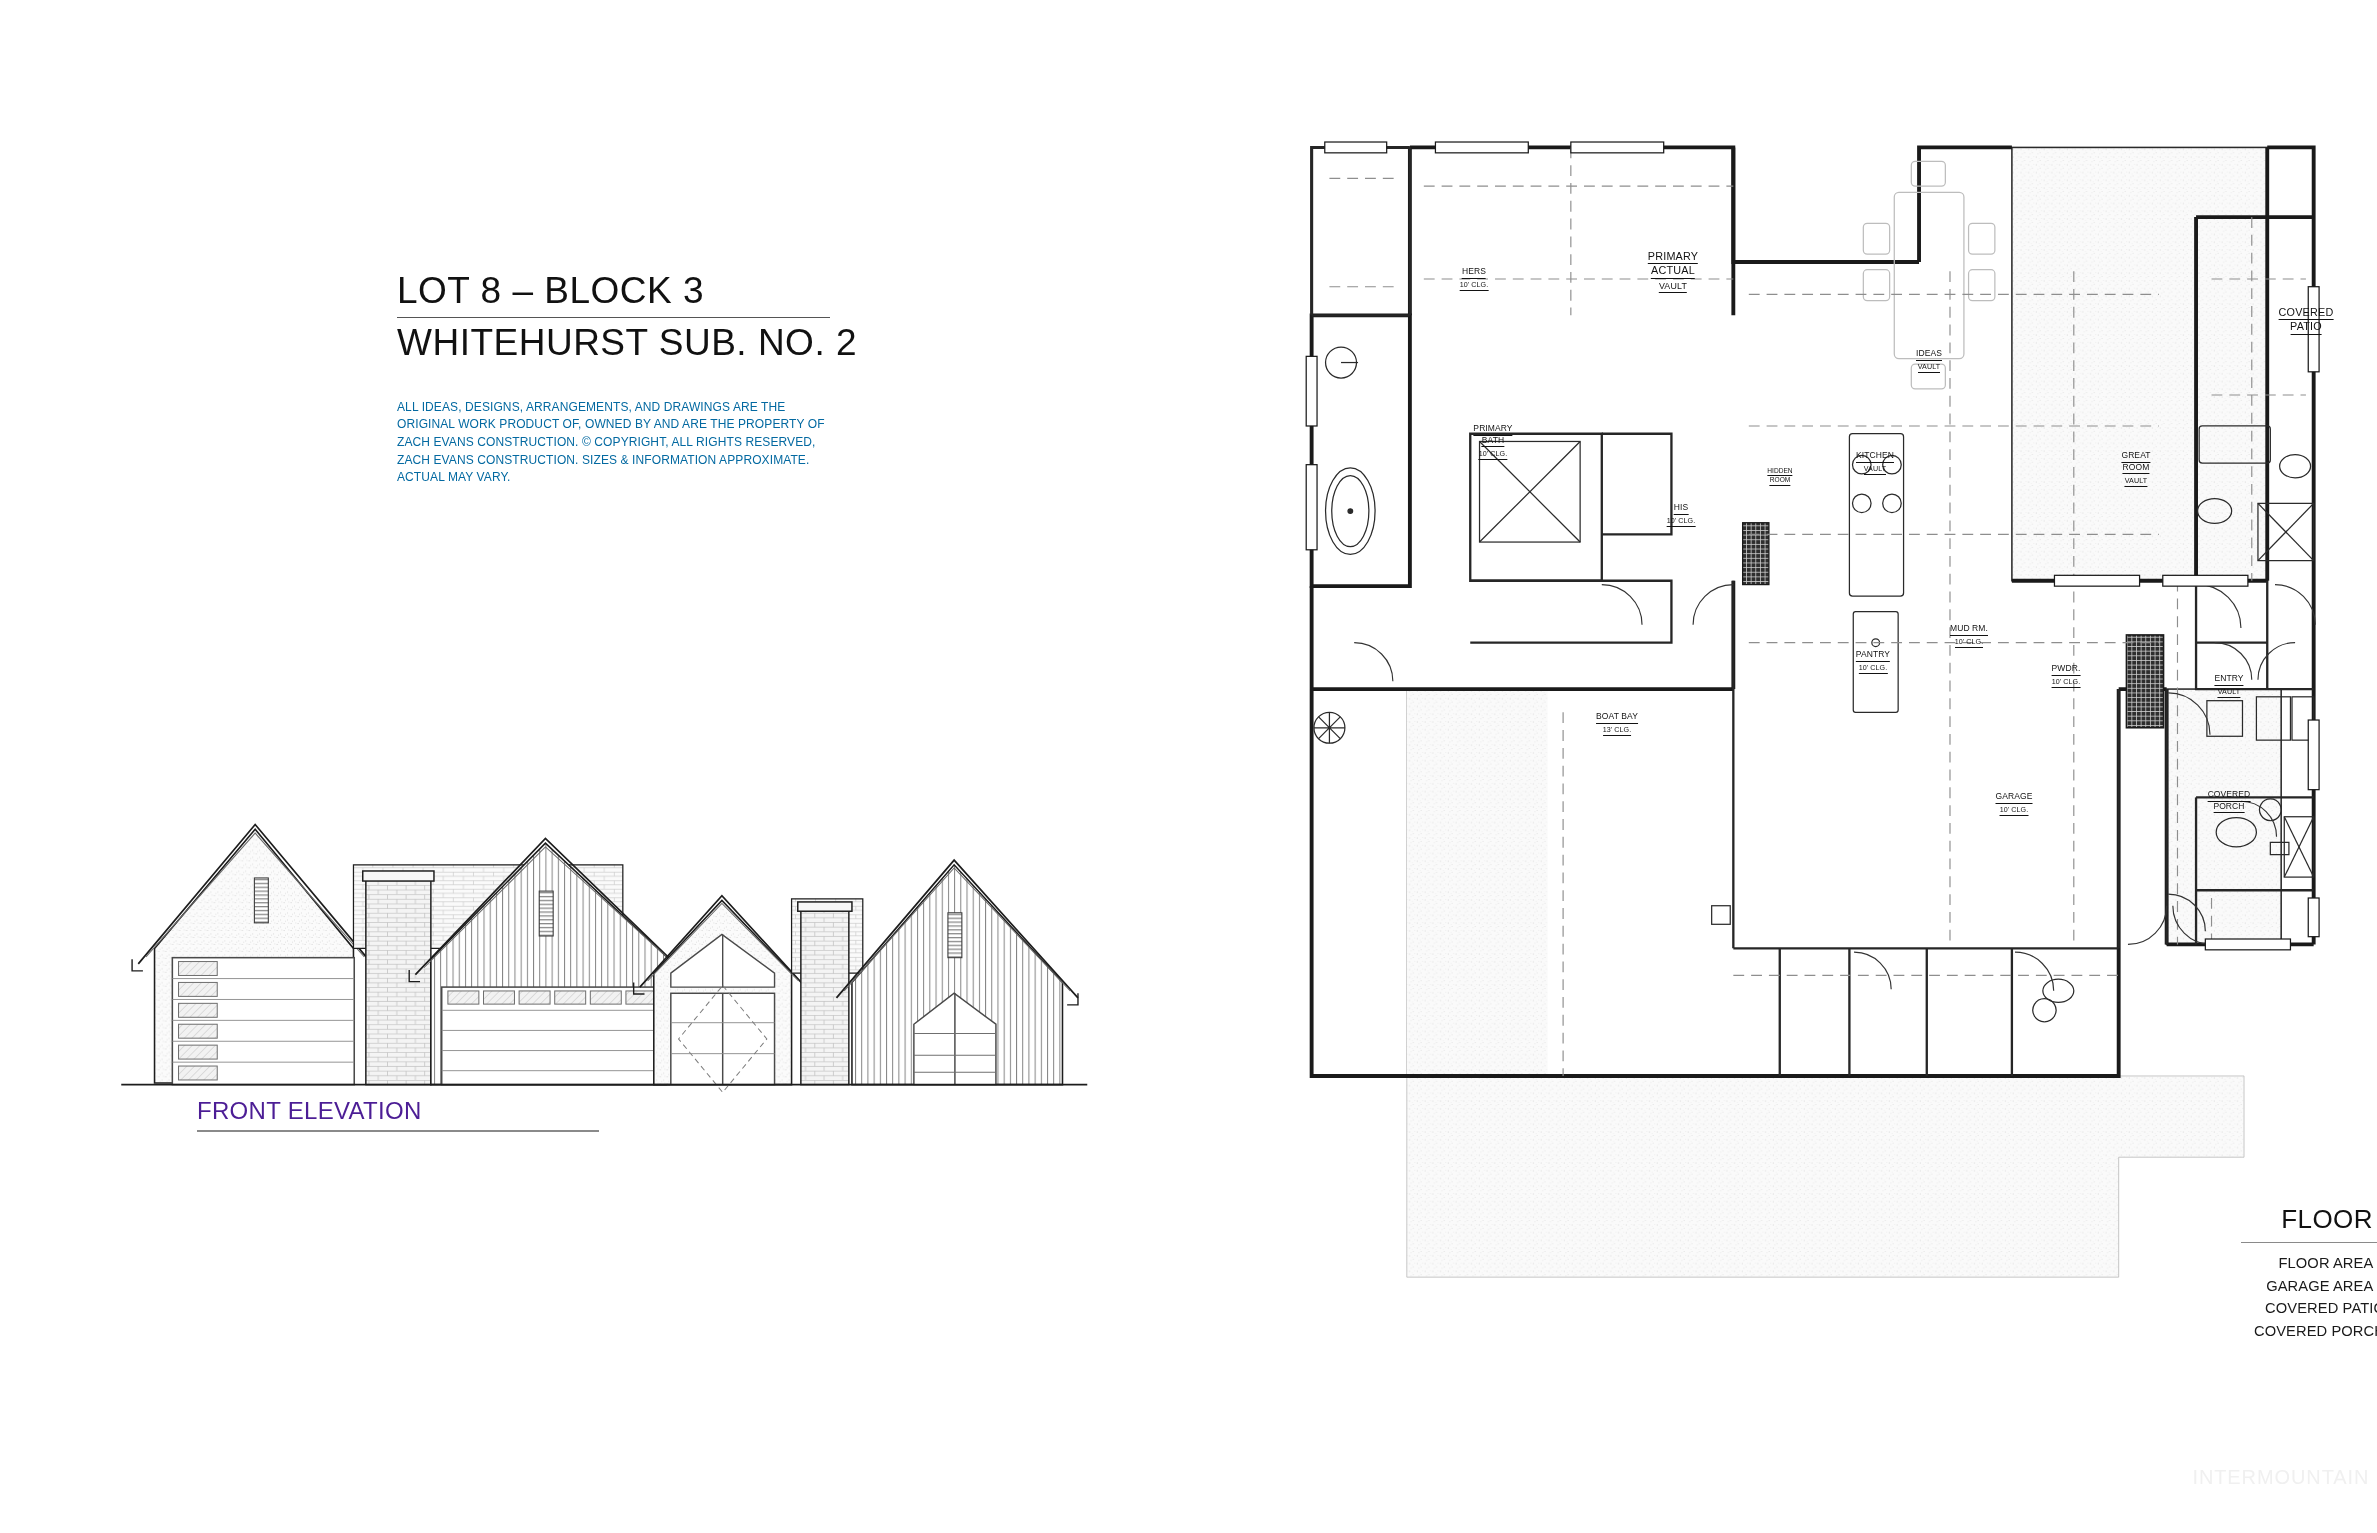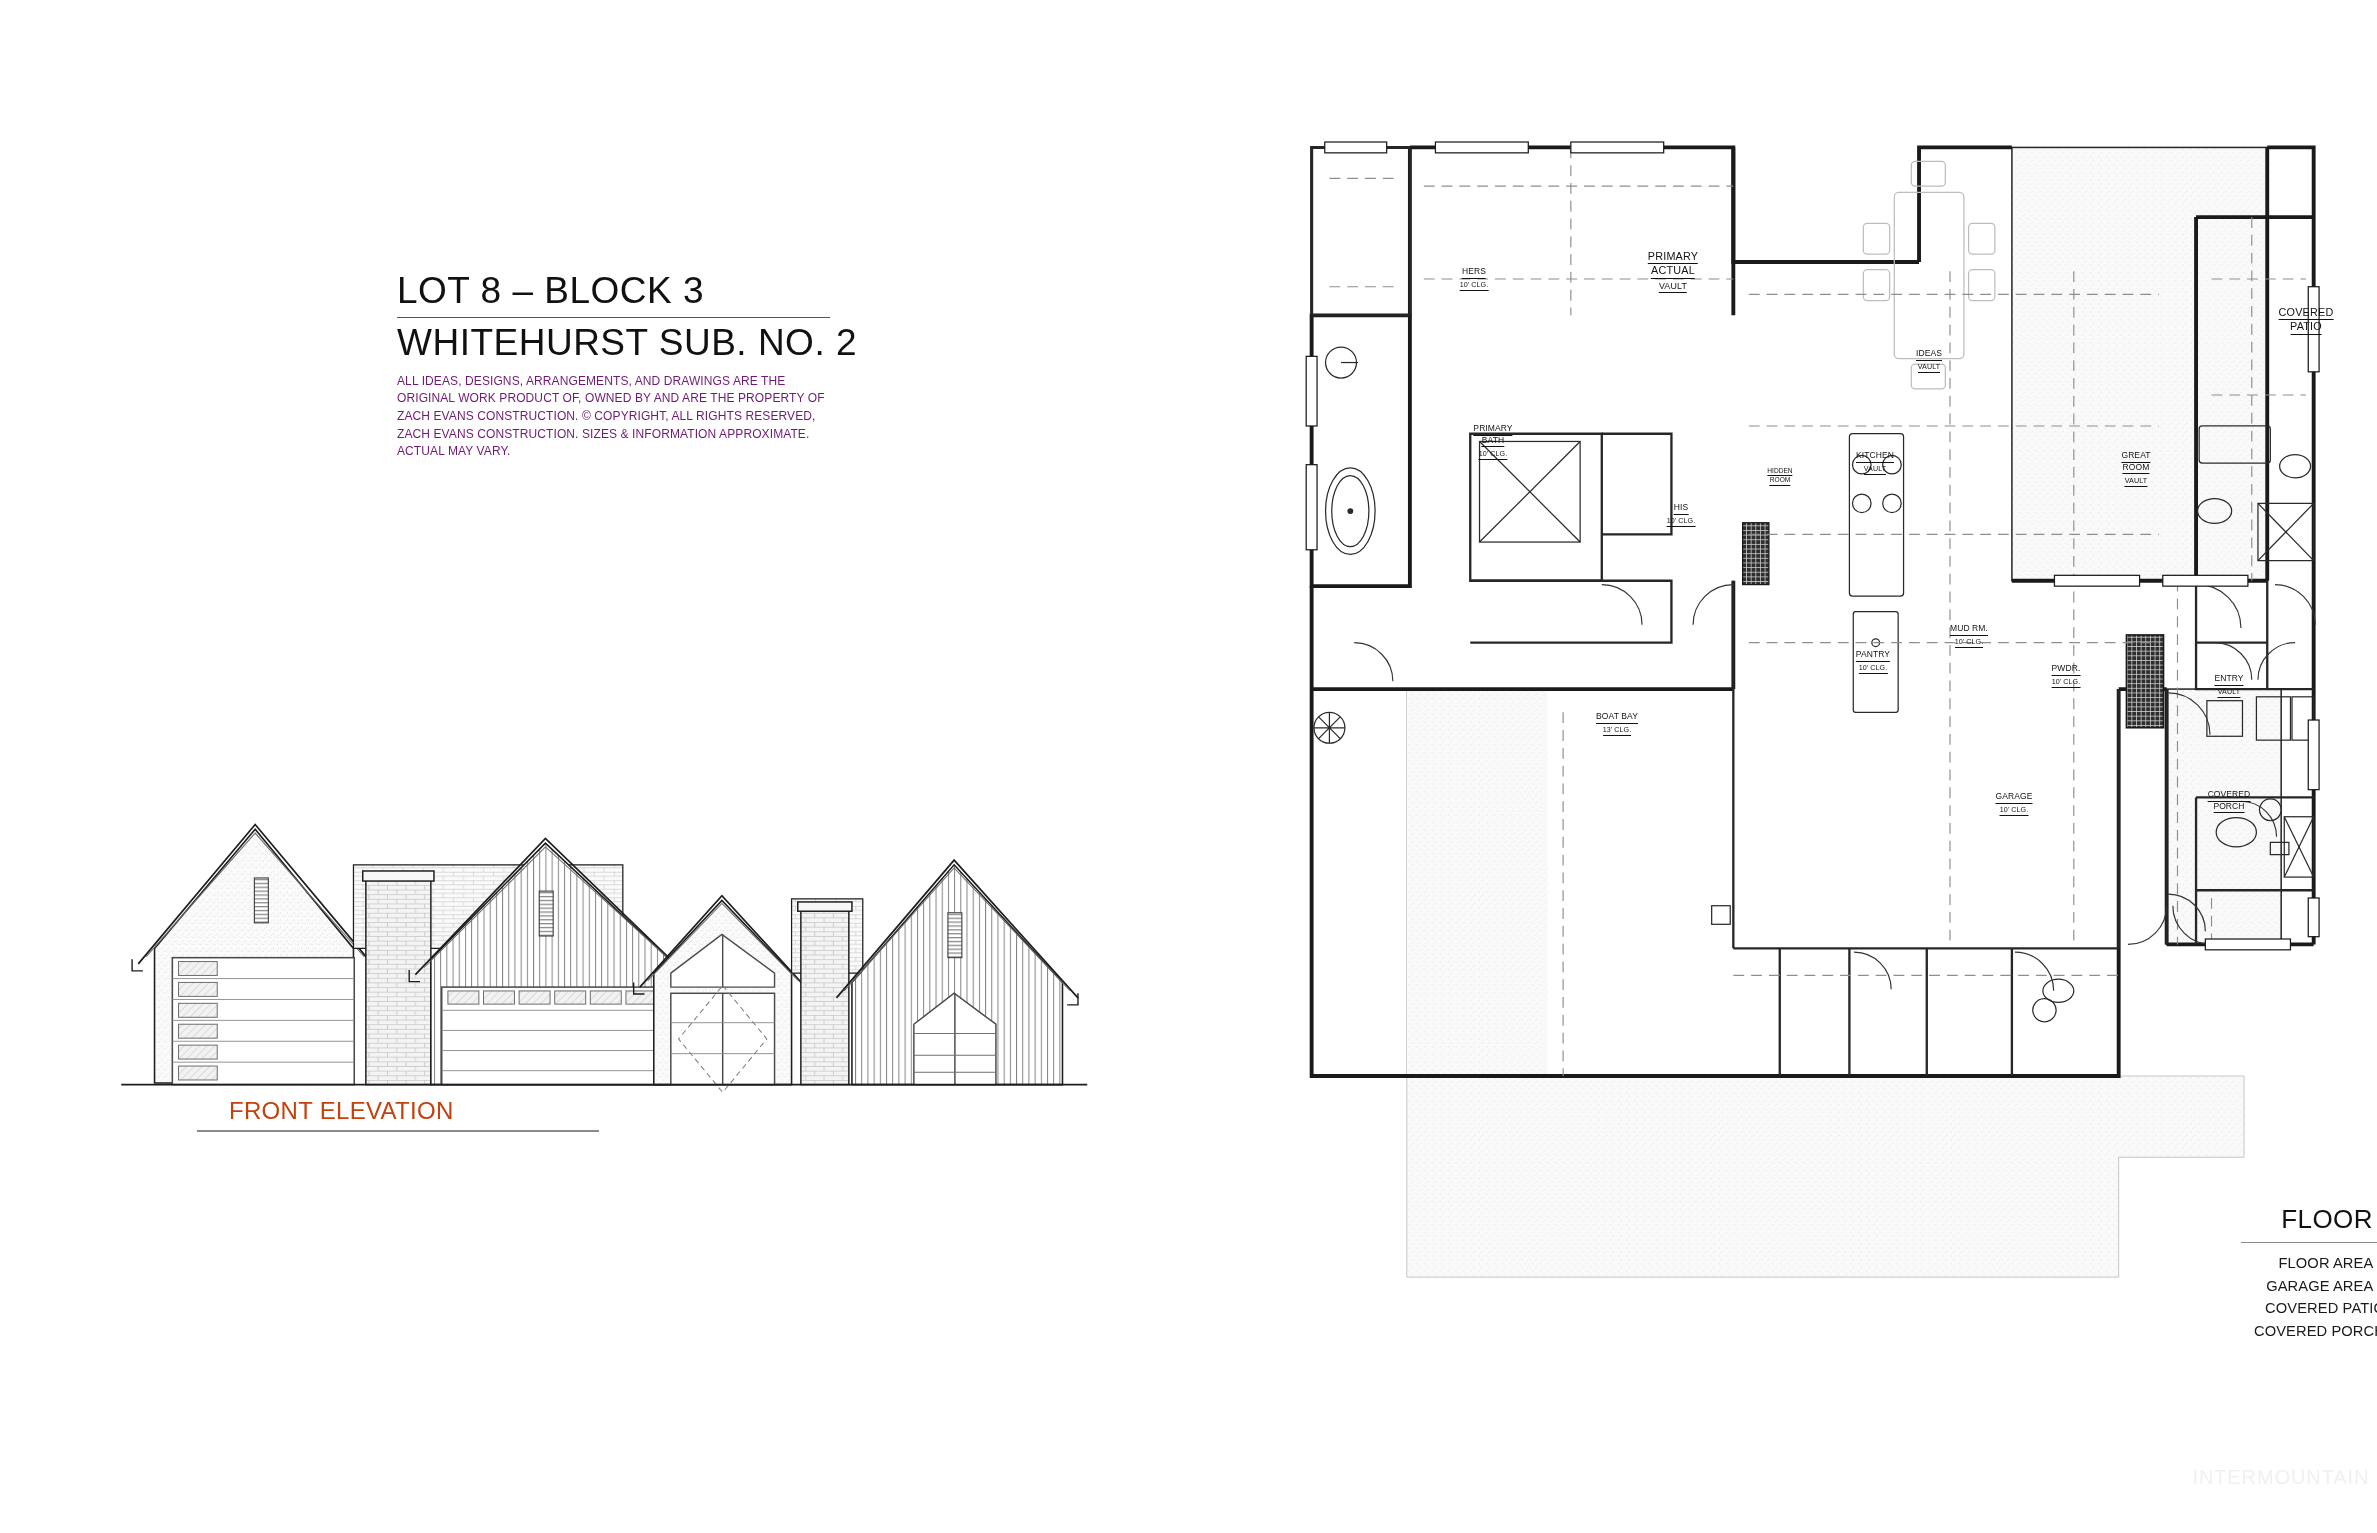--- a/index.html
+++ b/index.html
@@ -18,26 +18,26 @@
   #logo-box .frame-b{position:absolute;left:0;bottom:0;width:172px;height:3.9px;background:#1a1a1a;}
   #logo-box .frame-l2{position:absolute;left:0;bottom:0;width:3.9px;height:71px;background:#1a1a1a;}
   #logo-mark{position:absolute;left:20px;top:60px;width:133px;height:91px;}
   #logo-caption{position:absolute;left:-3.1px;top:189px;width:180px;text-align:center;
        font-size:13px;letter-spacing:0.1px;color:#2a2a2a;white-space:nowrap;}
 
   #title-text{position:absolute;left:211px;top:0;width:441px;}
   .t-line1{font-size:37px;letter-spacing:0.5px;line-height:1.06;font-weight:400;color:#111;white-space:nowrap;}
   .t-rule{height:0.8px;background:#555;margin:7px 0 5.4px 0;width:433px;}
   .t-line2{font-size:37px;letter-spacing:0.5px;line-height:1.06;font-weight:400;color:#111;white-space:nowrap;}
-  #legal{margin-top:10px;font-size:12px;line-height:1.47;letter-spacing:0.1px;color:#701a75;width:440px;}
+  #legal{margin-top:36px;font-size:12px;line-height:1.47;letter-spacing:0.1px;color:#0369a1;width:440px;}
 
   
   #elevation-wrap{left:81px;top:727px;width:1014px;height:418px;}
   #elevation-caption{position:absolute;left:116px;top:370px;width:464px;}
-  #elevation-caption .cap-t{font-size:24px;letter-spacing:0.3px;color:#c2410c;margin-left:32px;}
+  #elevation-caption .cap-t{font-size:24px;letter-spacing:0.3px;color:#4c1d95;}
   #elevation-caption .cap-rule{height:1.2px;background:#8a8a8a;width:402px;margin-top:5.4px;}
 
   
   #plan-wrap{left:1238px;top:101px;width:1099px;height:1269px;}
 
   #plan-caption{position:absolute;left:964px;top:1103px;width:248px;text-align:right;}
   #plan-caption .cap-t{font-size:26px;letter-spacing:0.4px;color:#111;}
   #plan-caption .cap-rule{height:1.2px;background:#8a8a8a;width:209px;margin:7px 0 0 auto;}
   #plan-caption .areas{margin-top:9.3px;font-size:14.7px;line-height:1.52;letter-spacing:0.1px;color:#1a1a1a;}
 

